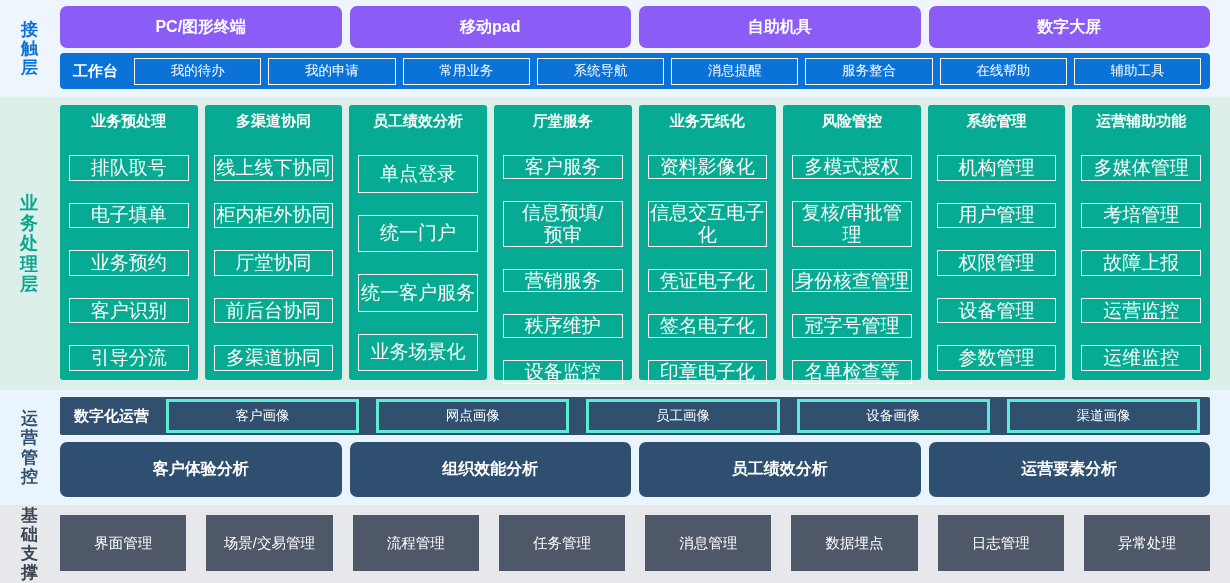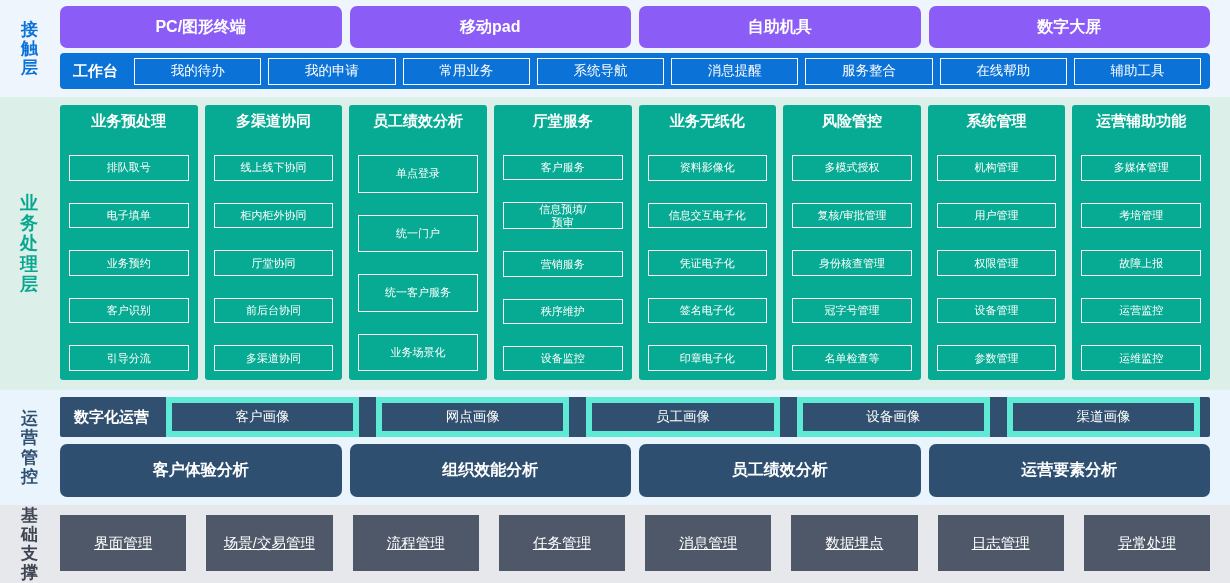--- a/index.html
+++ b/index.html
@@ -55,50 +55,50 @@
     display:flex;flex-direction:column;align-items:stretch;
     padding:7px 9px 9px 9px;box-sizing:border-box;gap:6px;
   }
   .col-title{
     font-size:15px;font-weight:bold;text-align:center;
     padding-bottom:2px;white-space:nowrap;
   }
   .col-item{
     flex:1 1 0;border:1px solid #ffffff;
     display:flex;align-items:center;justify-content:center;
-    text-align:center;font-size:11px;line-height:1.15;
+    text-align:center;font-size:19px;line-height:1.15;
     white-space:pre-line;
     margin-top:16px;
   }
 
   
   .layer-ops{height:115px;background:#eaf4fc;}
   .layer-ops .layer-label{color:#2f4f70;font-size:17px;}
   .ops-body{padding:7px 20px 8px 0;gap:7px;}
   .ops-portrait-row{
     background:#31506f;height:42px;border-radius:2px;
     display:flex;align-items:center;gap:17px;padding:0 10px;box-sizing:border-box;
   }
   .ops-portrait-title{font-size:15px;font-weight:bold;white-space:nowrap;padding-left:4px;}
   .ops-pitem{
-    flex:1 1 0;height:28px;border:6px solid #5eead4;
+    flex:1 1 0;height:28px;border:3px solid #5eead4;
     display:flex;align-items:center;justify-content:center;font-size:13.5px;
   }
   .ops-analysis-row{display:flex;gap:8px;height:60px;}
   .ops-abar{
     flex:1 1 0;background:#2f4f70;border-radius:7px;
     display:flex;align-items:center;justify-content:center;
     font-size:16px;font-weight:bold;
   }
 
   
   .layer-found{height:78px;background:#e6e8eb;}
   .layer-found .layer-label{color:#3d4452;font-size:17px;}
   .found-body{padding:10px 20px 12px 0;}
-  .found-row{display:flex;gap:20px;height:100%;text-decoration:underline;}
+  .found-row{display:flex;gap:20px;height:100%;}
   .found-item{
     flex:1 1 0;background:#4e5869;
     display:flex;align-items:center;justify-content:center;
     font-size:14.5px;
   }
 </style>
 </head>
 <body>
 
 <div class="diagram">

